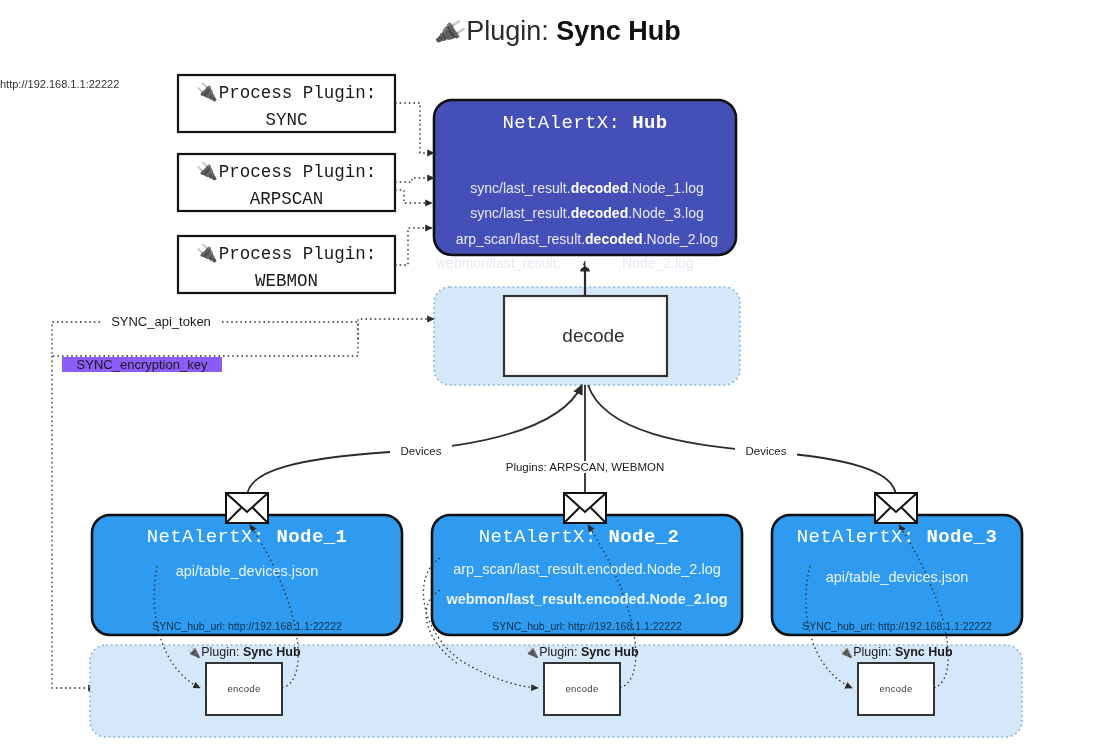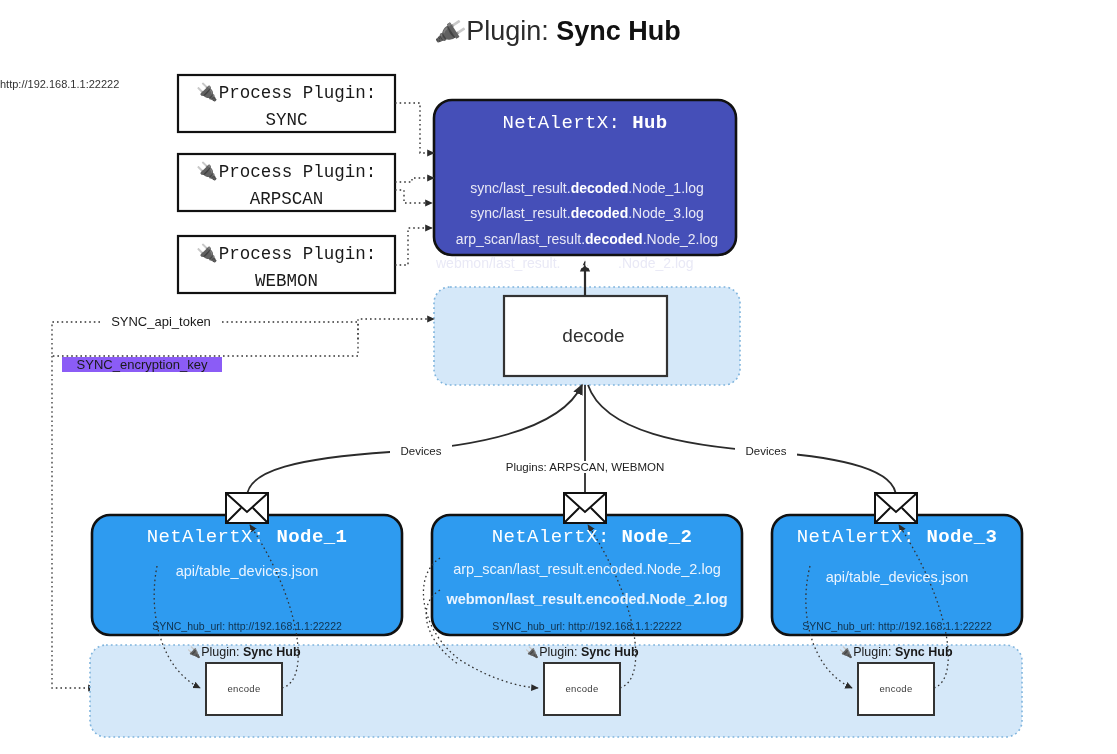--- a/index.html
+++ b/index.html
@@ -154,21 +154,21 @@
   <div class="node-txt edge-lbl" style="left:390px;top:445px;width:62px;background:#fff;">Devices</div>
   <div class="node-txt edge-lbl" style="left:500px;top:461px;width:170px;background:#fff;">Plugins: ARPSCAN, WEBMON</div>
   <div class="node-txt edge-lbl" style="left:735px;top:445px;width:62px;background:#fff;">Devices</div>
 
   <div class="node-txt mono hdr" style="left:92px;top:526px;width:310px;">
     <span>NetAlertX: </span><b>Node_1</b>
   </div>
   <div class="node-txt nodelog" style="left:92px;top:563px;width:310px;">api/table_devices.json</div>
   <div class="node-txt huburlsm" style="left:92px;top:620px;width:310px;">SYNC_hub_url: http://192.168.1.1:22222</div>
 
-  <div class="node-txt mono hdr" style="left:432px;top:526px;width:308px;padding-left:6px;">
+  <div class="node-txt mono hdr" style="left:419px;top:526px;width:308px;padding-left:6px;">
     <span>NetAlertX: </span><b>Node_2</b>
   </div>
   <div class="node-txt nodelog" style="left:430px;top:561px;width:314px;">arp_scan/last_result.encoded.Node_2.log</div>
   <div class="node-txt nodelog" style="left:430px;top:591px;width:314px;font-weight:bold;">webmon/last_result.encoded.Node_2.log</div>
   <div class="node-txt huburlsm" style="left:432px;top:620px;width:310px;">SYNC_hub_url: http://192.168.1.1:22222</div>
 
   <div class="node-txt mono hdr" style="left:772px;top:526px;width:250px;">
     <span>NetAlertX: </span><b>Node_3</b>
   </div>
   <div class="node-txt nodelog" style="left:772px;top:569px;width:250px;">api/table_devices.json</div>

